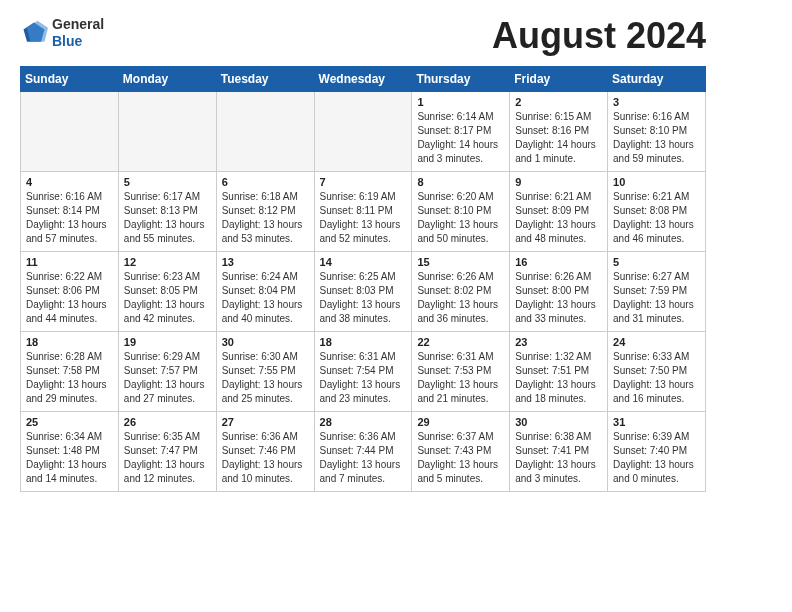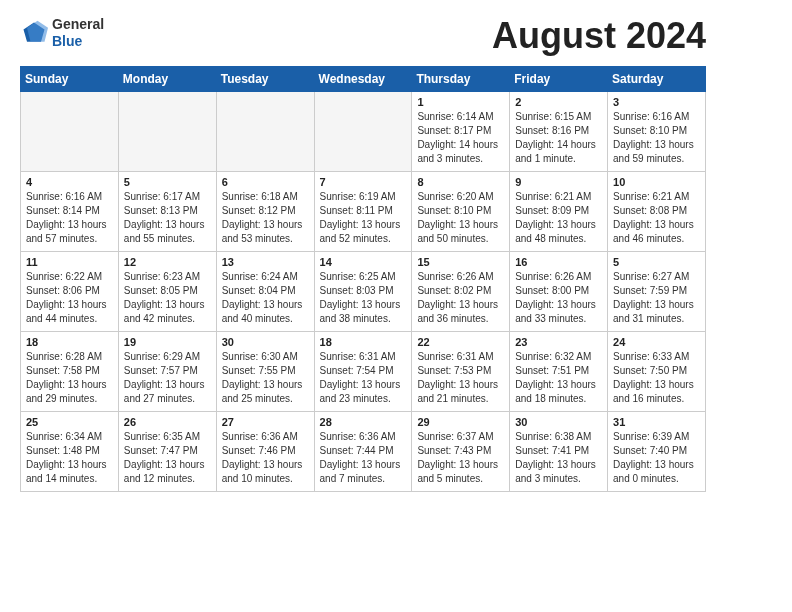--- a/index.html
+++ b/index.html
@@ -282,21 +282,21 @@
           </td>
           <td>
             <div class="day-number">22</div>
             <div class="cell-info">Sunrise: 6:31 AM
 Sunset: 7:53 PM
 Daylight: 13 hours
 and 21 minutes.</div>
           </td>
           <td>
             <div class="day-number">23</div>
-            <div class="cell-info">Sunrise: 6:32 AM
+            <div class="cell-info">Sunrise: 1:32 AM
 Sunset: 7:51 PM
 Daylight: 13 hours
 and 18 minutes.</div>
           </td>
           <td>
             <div class="day-number">24</div>
             <div class="cell-info">Sunrise: 6:33 AM
 Sunset: 7:50 PM
 Daylight: 13 hours
 and 16 minutes.</div>

